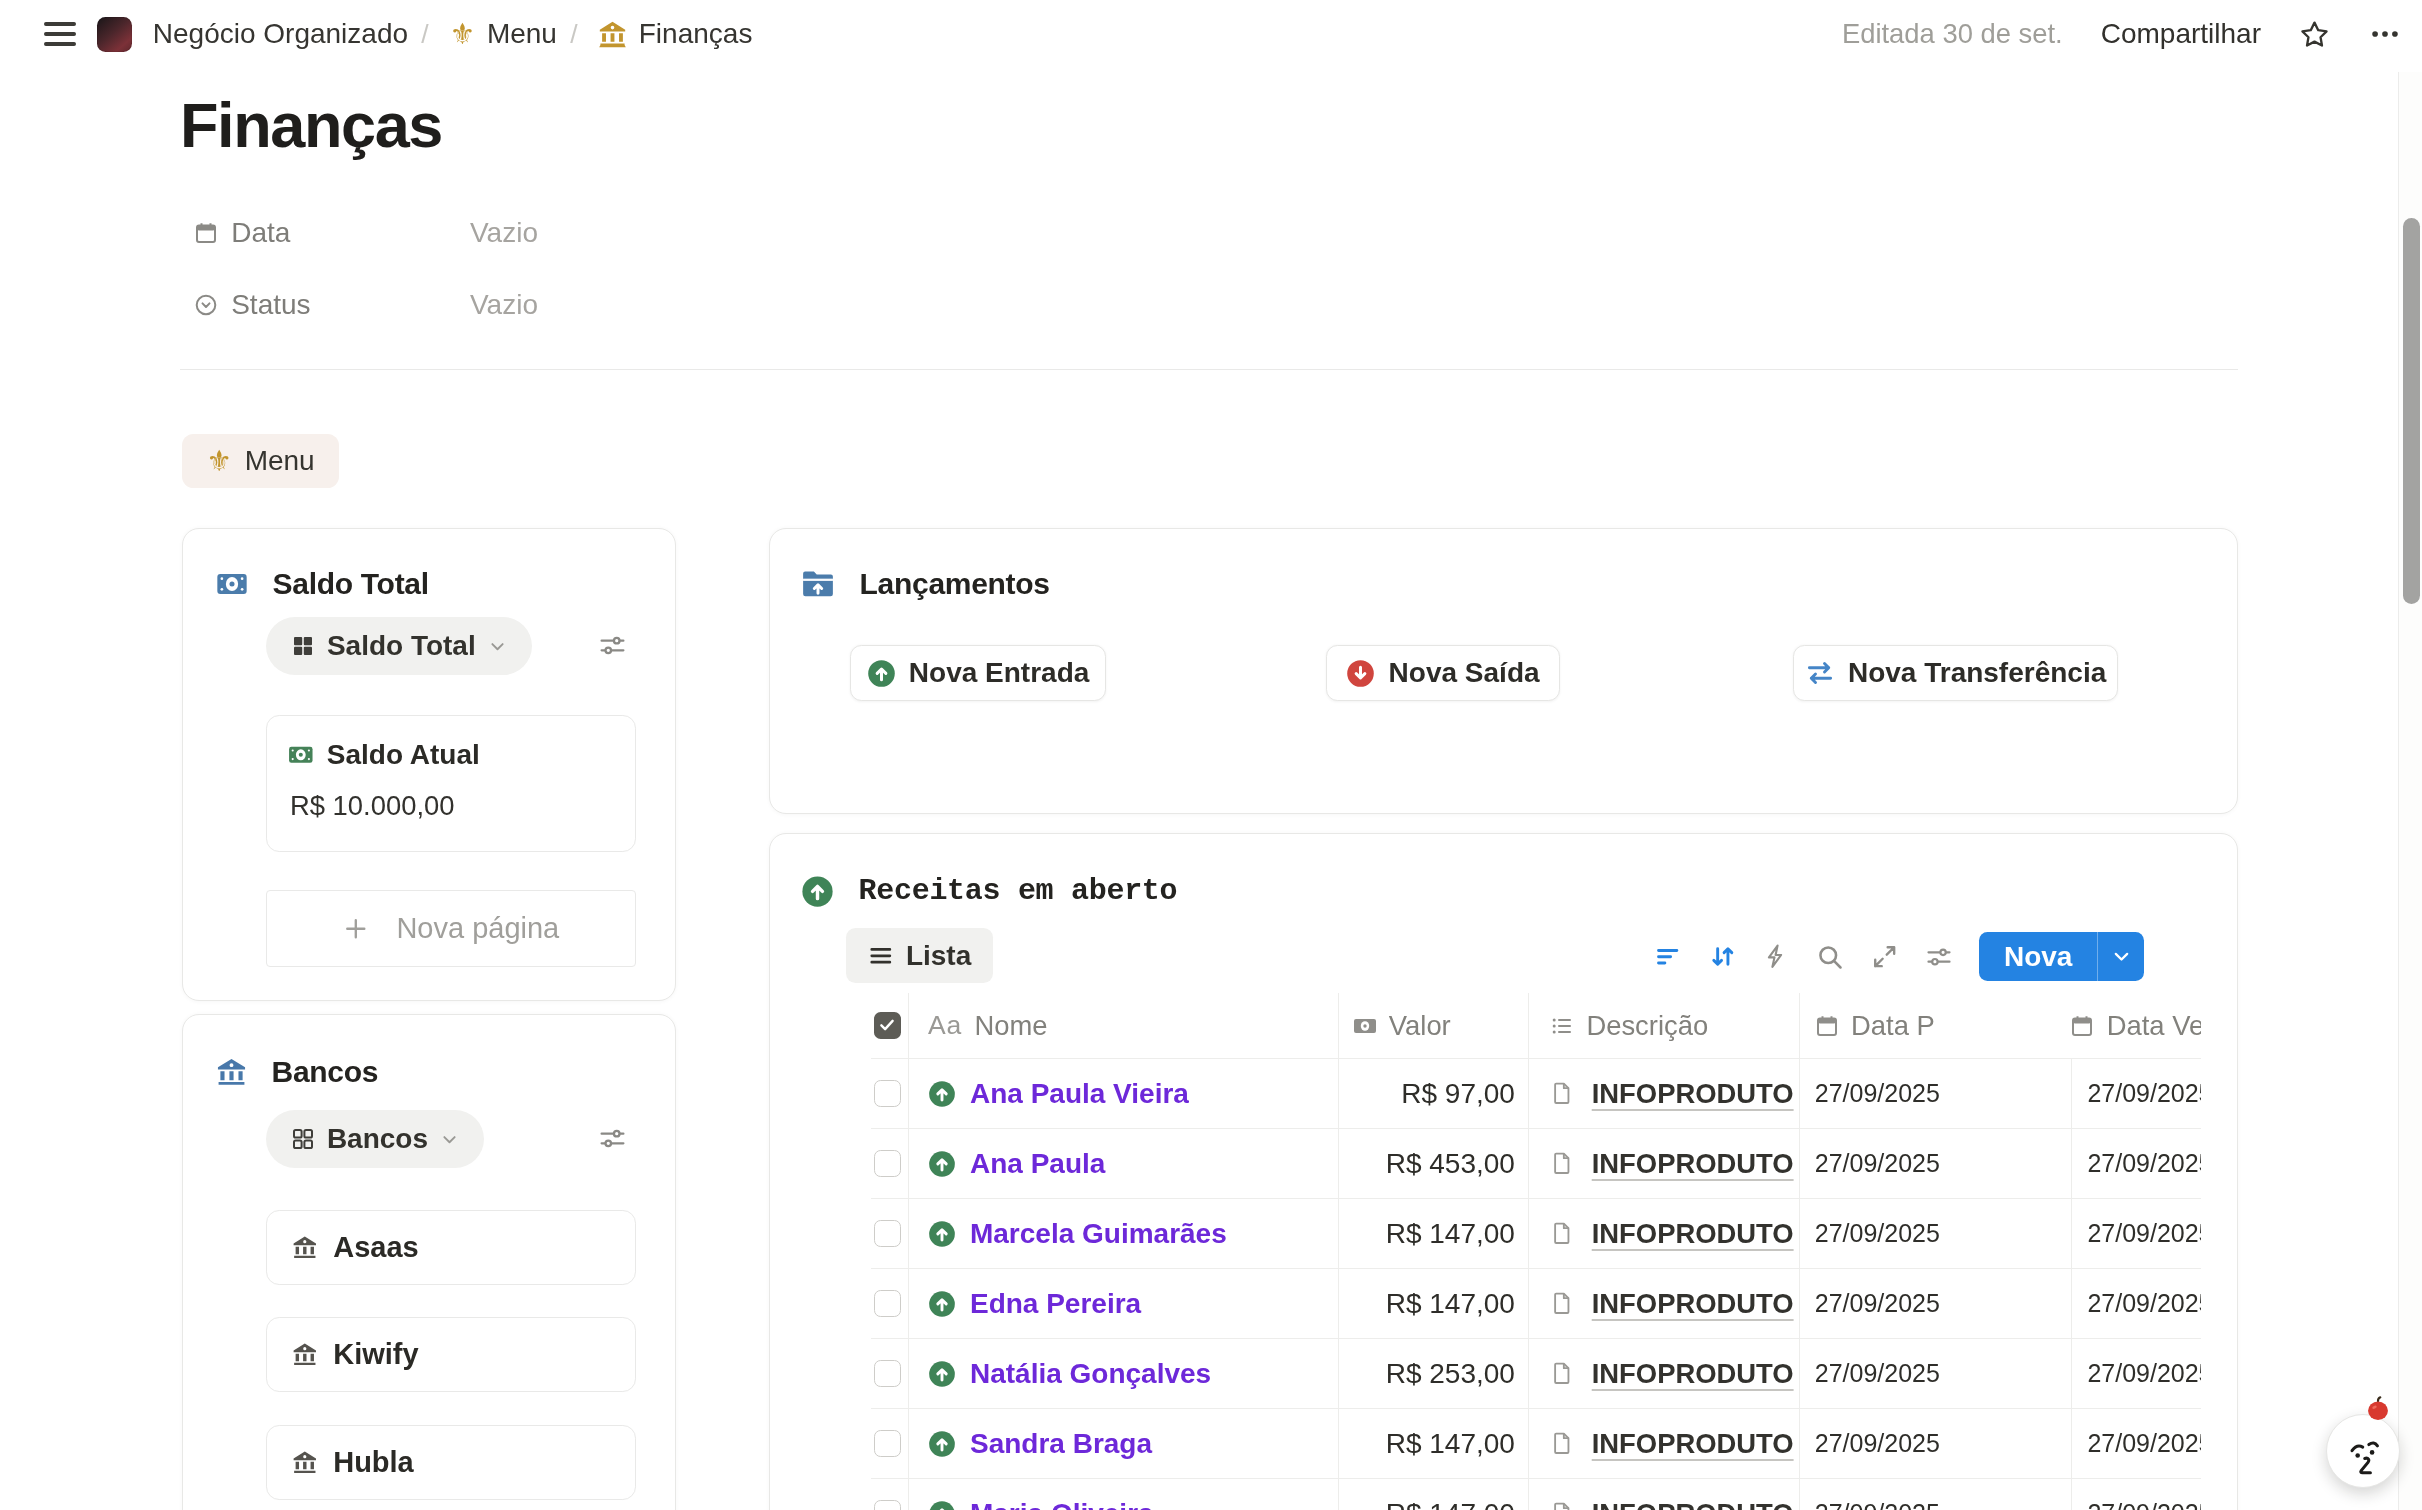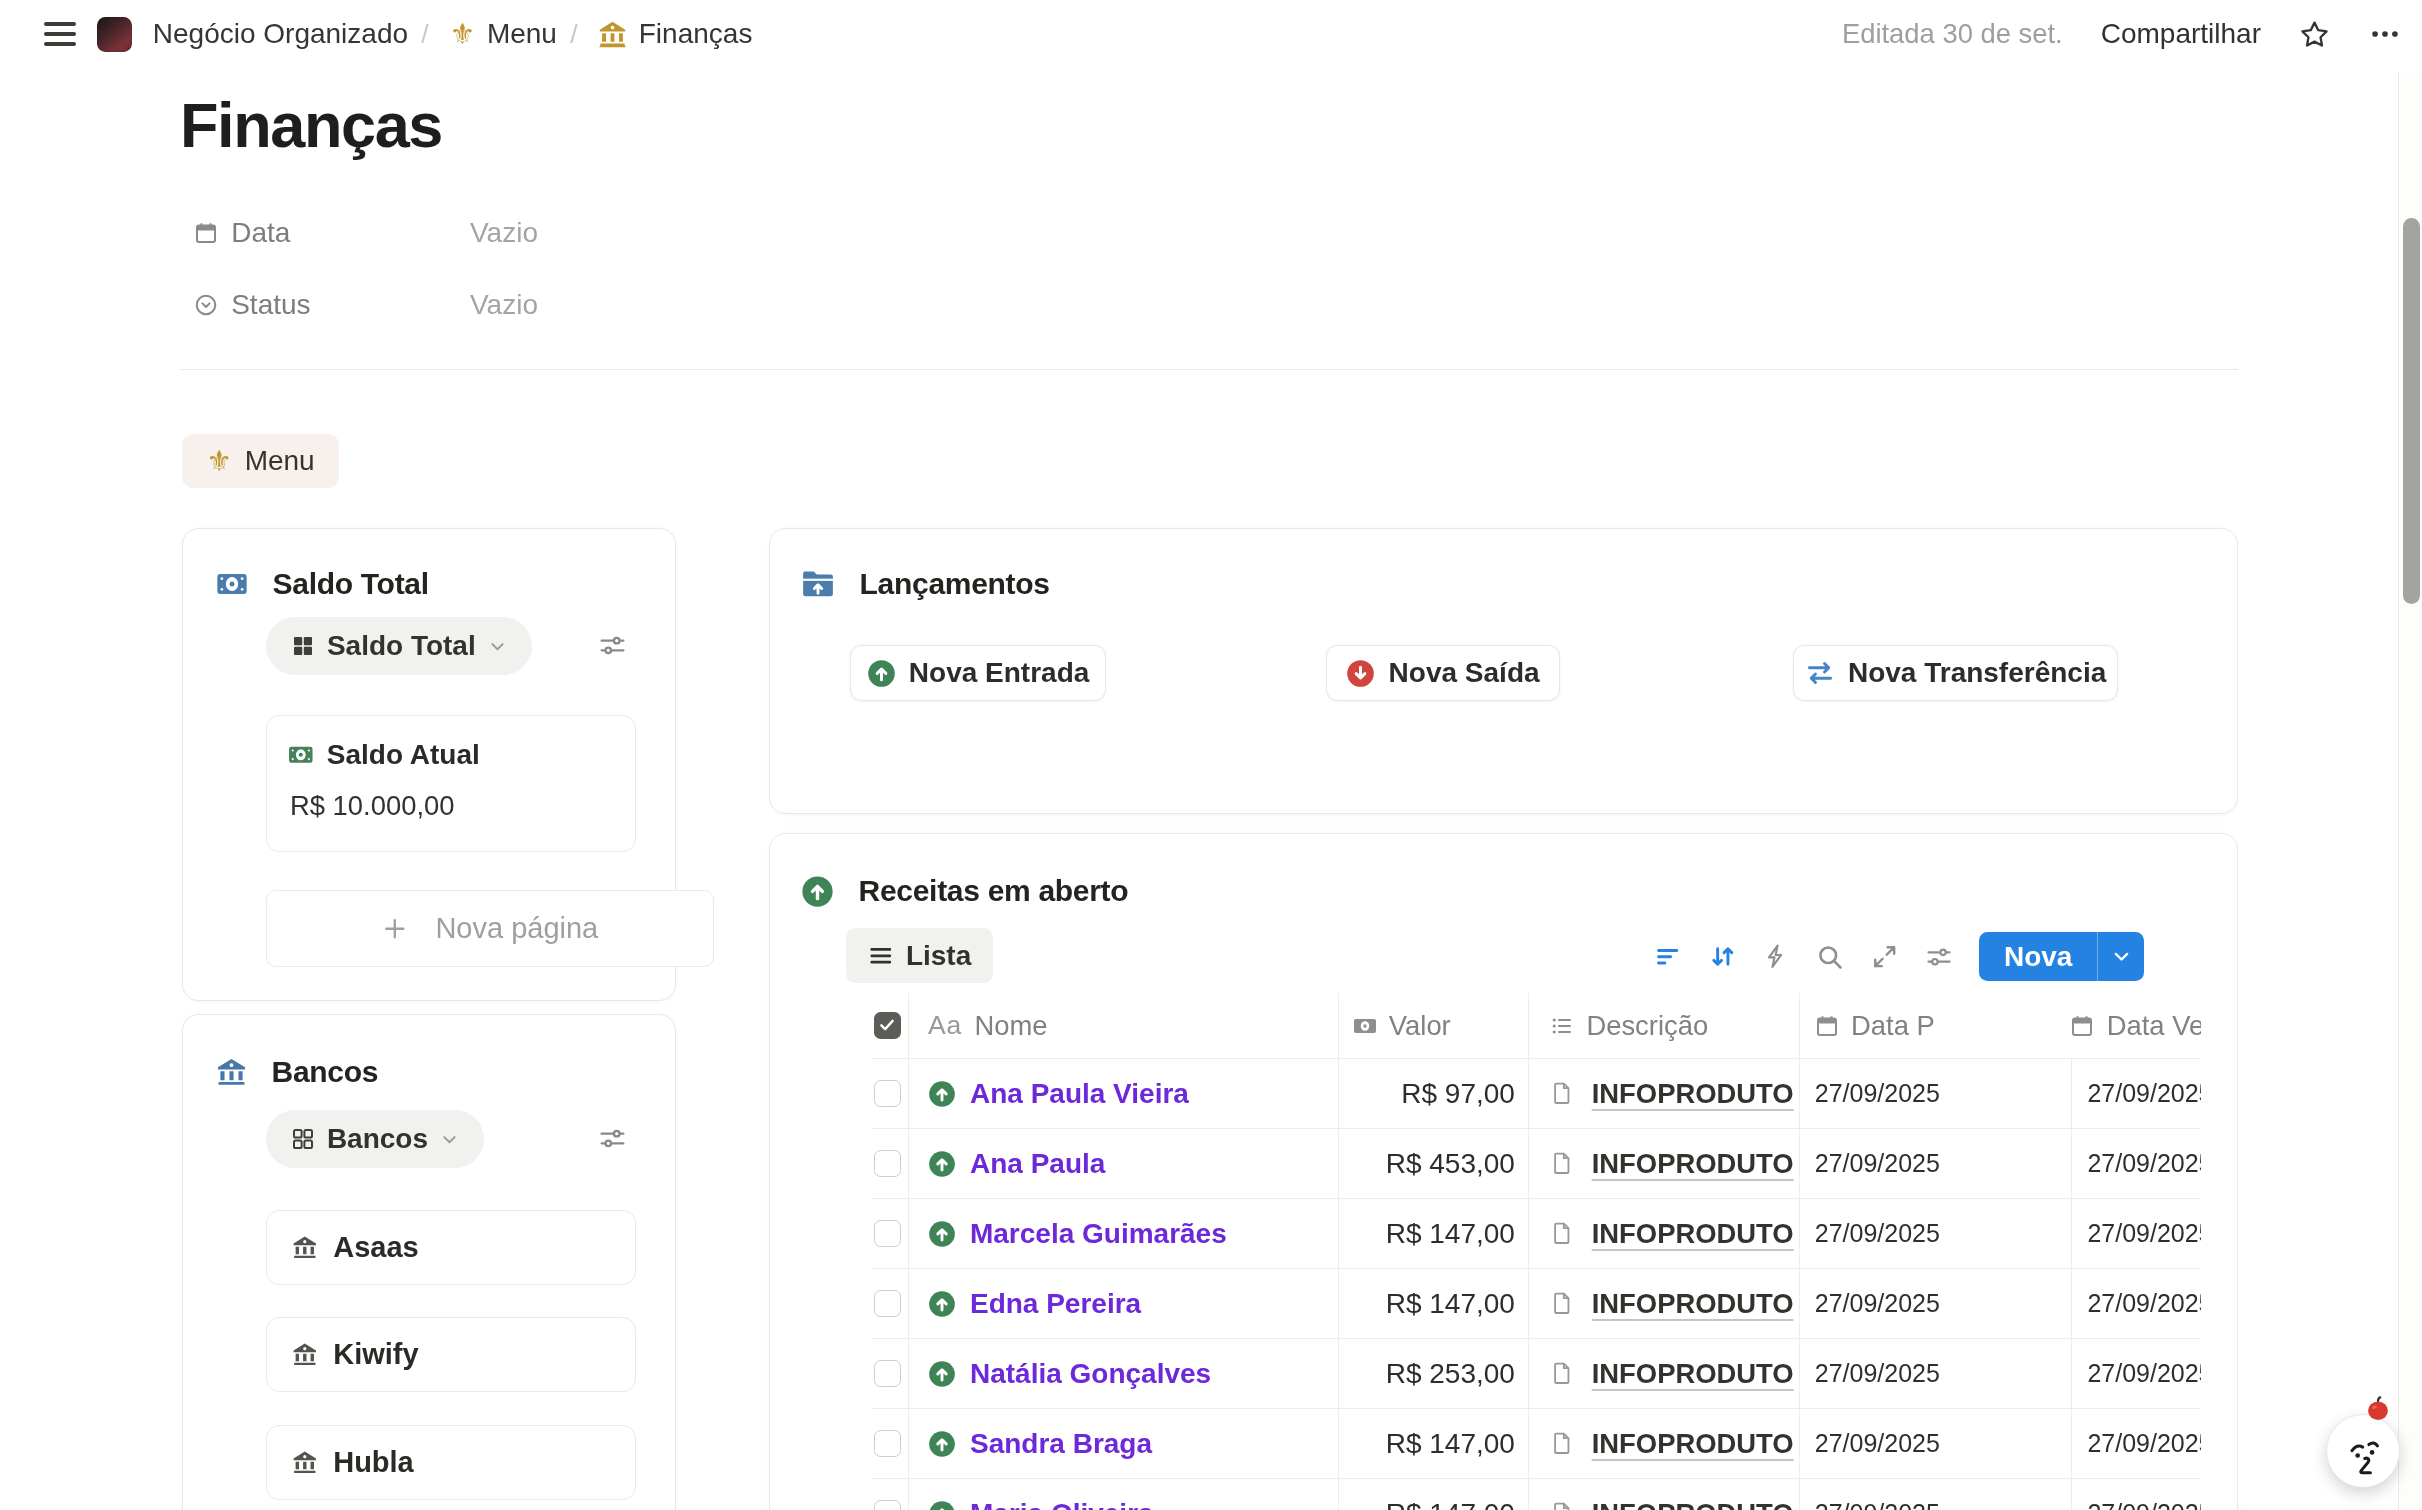--- a/index.html
+++ b/index.html
@@ -53,22 +53,22 @@
   .view-pill .vlabel { font-size:28px; font-weight:700; color:#33322d; }
 
   .sliders-btn { position:absolute; cursor:pointer; }
 
   .sub-card { position:absolute; left:83px; width:370px; background:#fff; border:1.4px solid #e9e9e8;
     border-radius:13.2px; cursor:pointer; }
   .sc-line1 { display:flex; align-items:center; gap:13.2px; padding:23px 0 0 21px; }
   .sc-line1 .sc-title { font-size:28px; font-weight:700; color:#2b2a26; }
   .sc-value { padding:19px 0 0 23px; font-size:27.4px; color:#32312d; }
 
-  .new-page-btn { position:absolute; left:83px; top:361px; width:448px; height:77px; border:1.4px solid #e9e9e8;
-    border-radius:10px; display:flex; align-items:center; justify-content:center; gap:28px;
+  .new-page-btn { position:absolute; left:83px; top:361px; width:370px; height:77px; border:1.4px solid #e9e9e8;
+    border-radius:4px; display:flex; align-items:center; justify-content:center; gap:28px;
     color:#a09f9b; font-size:29px; cursor:pointer; background:#fff; }
 
   .bank-item { position:absolute; left:83px; width:370px; height:75px; border:1.4px solid #e9e9e8;
     border-radius:13.2px; display:flex; align-items:center; gap:16px; padding-left:24.6px;
     font-size:29px; font-weight:700; color:#2b2a26; background:#fff; cursor:pointer; }
 
   .action-btn { position:absolute; top:116px; height:56px; border:1.4px solid #e6e6e4; border-radius:11.4px;
     background:#fff; box-shadow:0 0.9px 2.8px rgba(20,20,18,.05); display:flex; align-items:center;
     justify-content:center; gap:13.2px; font-size:28px; font-weight:600; color:#2d2c28; cursor:pointer; }
 
@@ -366,21 +366,21 @@
         <svg width="30" height="30" viewBox="0 0 24 24" fill="none" stroke="#4585c7" stroke-width="2.3" stroke-linecap="round" stroke-linejoin="round">
             <path d="M3.5 7.8h15.5M15.6 4.4l3.4 3.4-3.4 3.4"></path>
             <path d="M20.5 16.2H5M8.4 12.8 5 16.2l3.4 3.4"></path>
           </svg>
       </span>
       <span>Nova Transferência</span>
     </div>
   </div>
 
   <div class="card" id="receitas-card">
-    <div class="card-head" style="left:31px; top:40px;">
+    <div class="card-head" style="left:31px; top:40px;font-family:Liberation Mono, monospace;">
       <span>
         <svg width="33" height="33" viewBox="0 0 24 24">
             <circle cx="12" cy="12" r="11" fill="#3f8457"></circle>
             <path d="M12 17.2V8.6M8.4 11.9 12 8.3l3.6 3.6" fill="none" stroke="#fff" stroke-width="2.5" stroke-linecap="round" stroke-linejoin="round"></path>
           </svg>
       </span>
       <span class="card-title">Receitas em aberto</span>
     </div>
 
     <div class="lista-tab">

